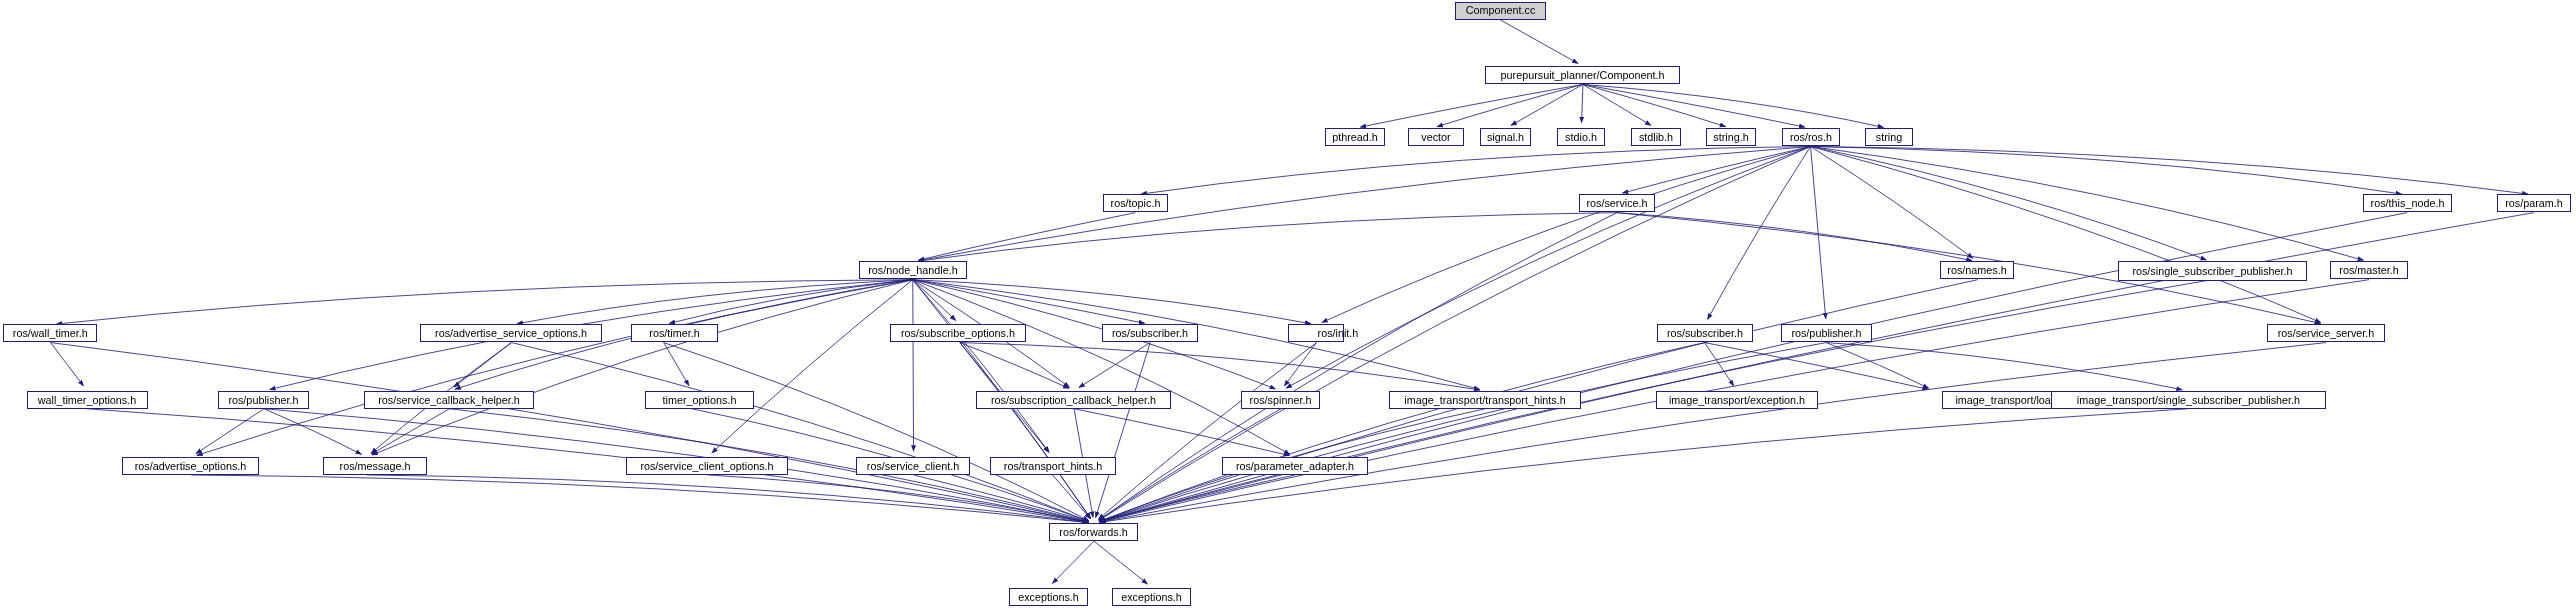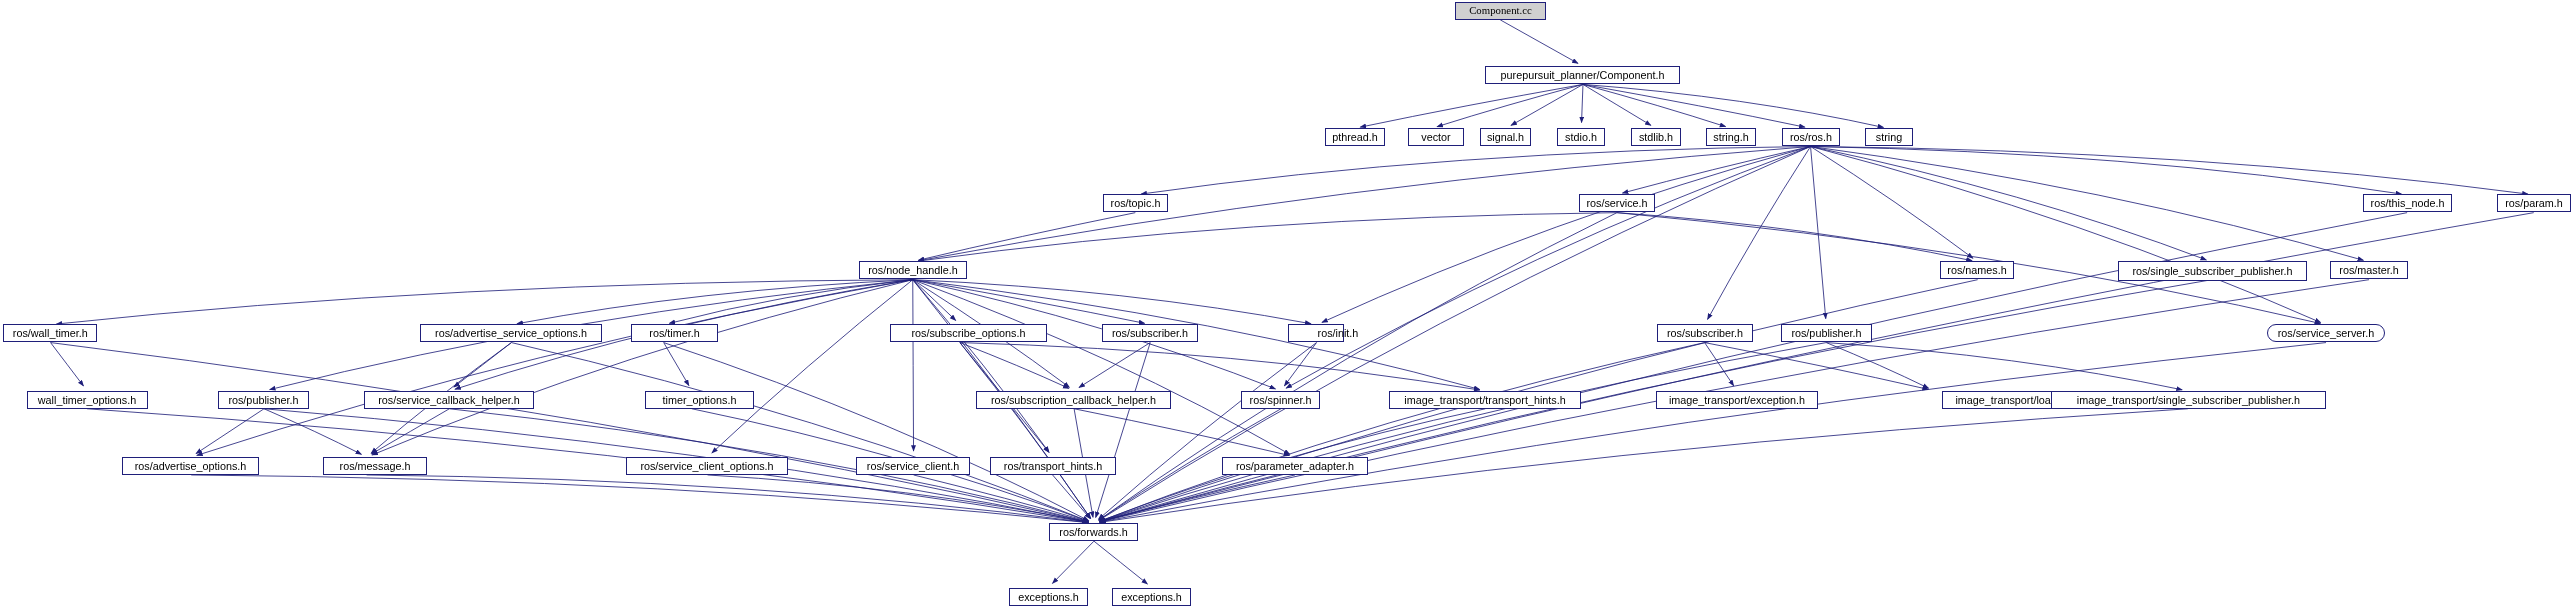--- a/index.html
+++ b/index.html
@@ -32,21 +32,20 @@
     font-size: 10.8px;
     line-height: 1;
     display: flex;
     align-items: center;
     justify-content: center;
     white-space: nowrap;
     padding: 0 4.1px;
   }
   .node.root {
     background: #d0d0d0;
-    font-family: Liberation Serif, serif;
   }
 </style>
 </head>
 <body>
 
 <div id="canvas">
   <svg id="edges" viewBox="0 0 3113 736">
       <defs>
         <marker id="arrow" markerWidth="8" markerHeight="8" refX="7" refY="3" orient="auto" markerUnits="userSpaceOnUse">
           <path d="M0,0 L8,3 L0,6 z" fill="#1f1f7a"></path>
@@ -203,36 +202,36 @@
       </div>
       <div class="node" style="left: 3.3px; top: 324px; width: 94px; height: 18px;">
         <span>ros/wall_timer.h</span>
       </div>
       <div class="node" style="left: 420px; top: 324px; width: 182px; height: 18px;">
         <span>ros/advertise_service_options.h</span>
       </div>
       <div class="node" style="left: 631px; top: 324px; width: 87px; height: 18px;">
         <span>ros/timer.h</span>
       </div>
-      <div class="node" style="left: 890px; top: 324px; width: 157px; height: 18px;">
+      <div class="node" style="left: 890px; top: 324px; width: 136px; height: 18px;">
         <span>ros/subscribe_options.h</span>
       </div>
       <div class="node" style="left: 1102px; top: 324px; width: 96px; height: 18px;">
         <span>ros/subscriber.h</span>
       </div>
       <div class="node" style="left: 1288px; top: 324px; width: 56px; height: 18px; padding-left: 48px;">
         <span>ros/init.h</span>
       </div>
       <div class="node" style="left: 1657px; top: 324px; width: 96px; height: 18px;">
         <span>ros/subscriber.h</span>
       </div>
       <div class="node" style="left: 1781px; top: 324px; width: 91px; height: 18px;">
         <span>ros/publisher.h</span>
       </div>
-      <div class="node" style="left: 2267px; top: 324px; width: 118px; height: 18px; border-radius: 9px;">
+      <div class="node" style="left: 2267px; top: 324px; width: 118px; height: 18px;">
         <span>ros/service_server.h</span>
       </div>
       <div class="node" style="left: 26.5px; top: 391px; width: 121px; height: 18px;">
         <span>wall_timer_options.h</span>
       </div>
       <div class="node" style="left: 218px; top: 391px; width: 91px; height: 18px;">
         <span>ros/publisher.h</span>
       </div>
       <div class="node" style="left: 364px; top: 391px; width: 170px; height: 18px;">
         <span>ros/service_callback_helper.h</span>

